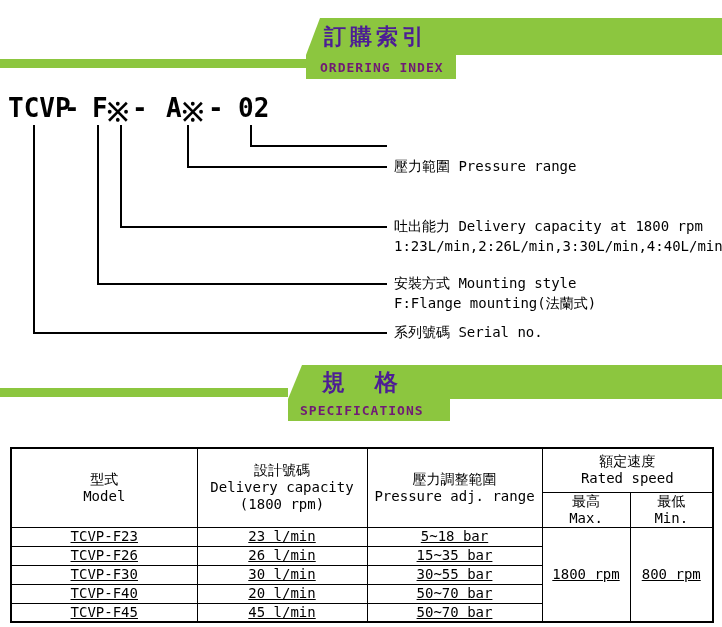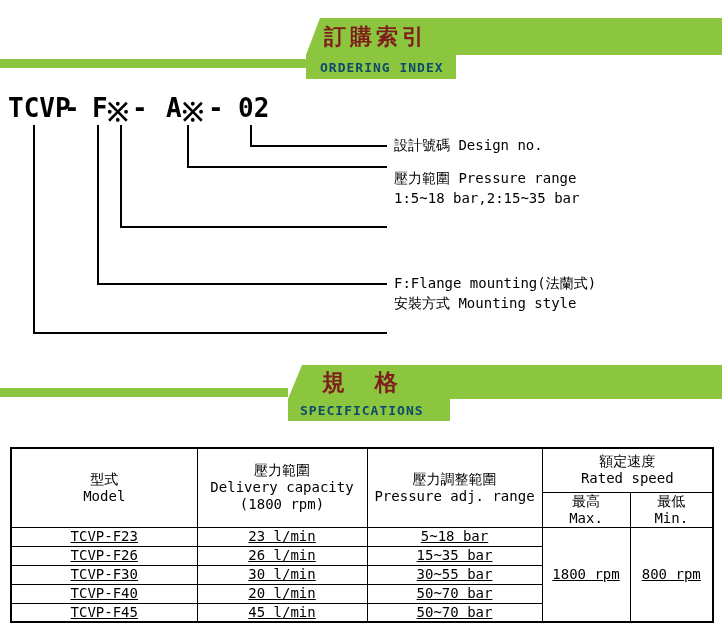--- a/index.html
+++ b/index.html
@@ -4,26 +4,26 @@
 <style>
   html,body { margin:0; padding:0; background:#ffffff; }
   .page {
     position:relative; width:722px; height:627px; overflow:hidden;
     background:#ffffff; color:#000;
     font-family:"DejaVu Sans Mono","Liberation Mono",monospace;
   }
 
   
   .banner-box {
-    position:absolute; background:#8CC63F; color:#7f1d1d; font-weight:bold;
+    position:absolute; background:#8CC63F; color:#4c1d95; font-weight:bold;
     display:flex; align-items:center; box-sizing:border-box;
     clip-path:polygon(14px 0,100% 0,100% 100%,0 100%);
   }
   .banner-en {
-    position:absolute; background:#8CC63F; color:#0c4a6e;
+    position:absolute; background:#8CC63F; color:#701a75;
     display:flex; align-items:center; box-sizing:border-box;
     font-size:13px; letter-spacing:1px; font-weight:bold;
   }
   .banner-line { position:absolute; background:#8CC63F; }
 
   .b1-box { left:306px; top:18px; width:416px; height:37px; font-size:22px; letter-spacing:4px; padding-left:18px; }
   .b1-en  { left:306px; top:55px; width:150px; height:24px; padding-left:14px; }
   .b1-line{ left:0; top:59px; width:306px; height:9px; }
 
   .b2-box { left:288px; top:365px; width:434px; height:34px; font-size:23px; letter-spacing:8px; padding-left:34px; }
@@ -38,21 +38,21 @@
 
   .conn { position:absolute; border-left:2px solid #000; border-bottom:2px solid #000; }
   .c-design   { left:250px; top:40px; width:135px; height:20px; }
   .c-pressure { left:187px; top:40px; width:198px; height:41px; }
   .c-delivery { left:120px; top:40px; width:265px; height:101px; }
   .c-mounting { left:97px;  top:40px; width:288px; height:158px; }
   .c-serial   { left:33px;  top:40px; width:352px; height:207px; }
 
   .callout { position:absolute; left:394px; font-size:14px; line-height:20px; white-space:nowrap; }
   .co-design   { top:50px; }
-  .co-pressure { top:71px;margin-top:12px; }
+  .co-pressure { top:71px; }
   .co-delivery { top:131px; }
   .co-mounting { top:188px; }
   .co-serial   { top:237px; }
 
   
   .spec-table-wrap { position:absolute; left:10px; top:447px; width:702px; }
   table.spec { border-collapse:collapse; width:702px; font-size:14px; table-layout:fixed; border:2px solid #000; }
   table.spec th, table.spec td {
     border:1px solid #000; text-align:center; vertical-align:middle;
     font-weight:normal; padding:0 2px; line-height:17px;
@@ -87,30 +87,33 @@
     <span class="tok t6">※</span>
     <span class="tok t7">-</span>
     <span class="tok t8">02</span>
 
     <div class="conn c-serial"></div>
     <div class="conn c-mounting"></div>
     <div class="conn c-delivery"></div>
     <div class="conn c-pressure"></div>
     <div class="conn c-design"></div>
 
-    <div class="callout co-design">
-      <div>設計號碼 Design no.</div>
-    </div>
     <div class="callout co-pressure">
       <div>壓力範圍 Pressure range</div>
-      <div>1:5~18 bar,2:15~35 bar</div>
+    </div>
+    <div class="callout co-delivery">
+      <div>吐出能力 Delivery capacity at 1800 rpm</div>
+      <div>1:23L/min,2:26L/min,3:30L/min,4:40L/min</div>
     </div>
     <div class="callout co-mounting">
+      <div>安裝方式 Mounting style</div>
       <div>F:Flange mounting(法蘭式)</div>
-      <div>安裝方式 Mounting style</div>
+    </div>
+    <div class="callout co-serial">
+      <div>系列號碼 Serial no.</div>
     </div>
   </div>
 
   <div>
     <div class="banner-line b2-line" style="background: rgb(140, 198, 63);"></div>
     <div class="banner-box b2-box" style="background: rgb(140, 198, 63);">規 格</div>
     <div class="banner-en b2-en" style="background: rgb(140, 198, 63);">SPECIFICATIONS</div>
   </div>
 
   <div class="spec-table-wrap">
@@ -122,21 +125,21 @@
         <col class="col-max">
           <col class="col-min">
       </colgroup>
       <tbody>
           <tr class="hrow1">
         <th rowspan="2">
           <div>型式</div>
           <div>Model</div>
         </th>
         <th rowspan="2">
-          <div>壓力範圍</div>
+          <div>設計號碼</div>
           <div>Delivery capacity</div>
           <div>(1800 rpm)</div>
         </th>
         <th rowspan="2">
           <div>壓力調整範圍</div>
           <div>Pressure adj. range</div>
         </th>
         <th colspan="2">
           <div>額定速度</div>
           <div>Rated speed</div>

